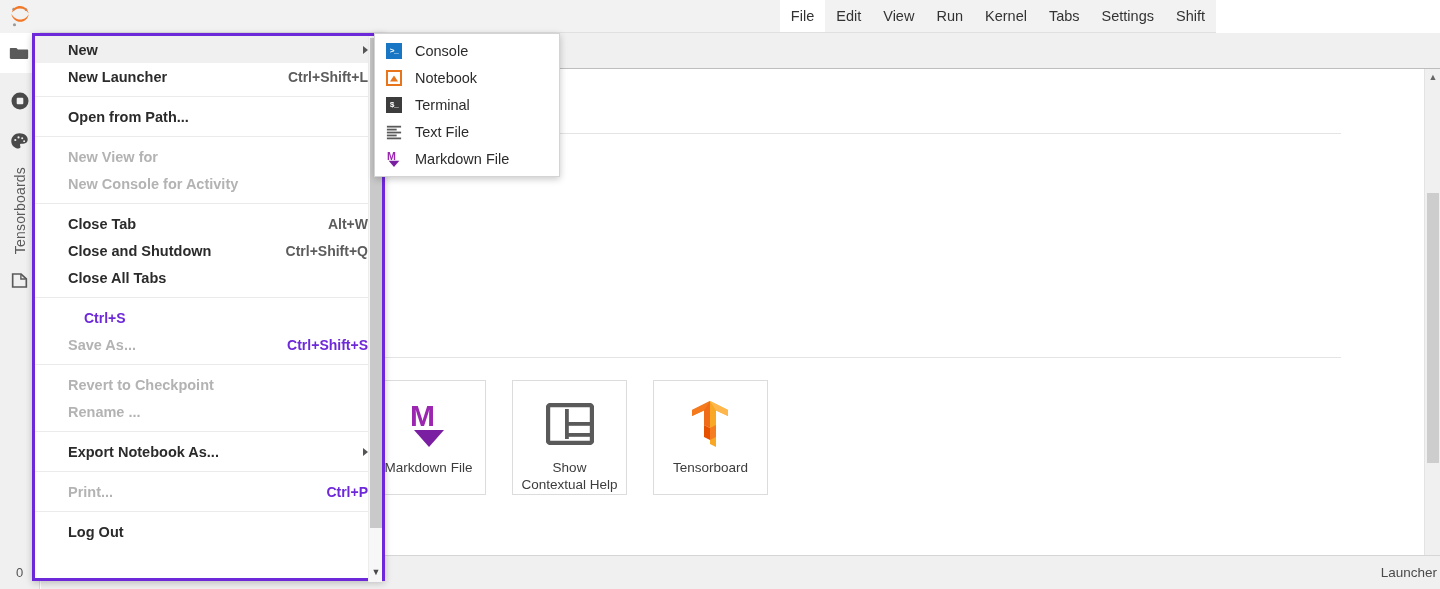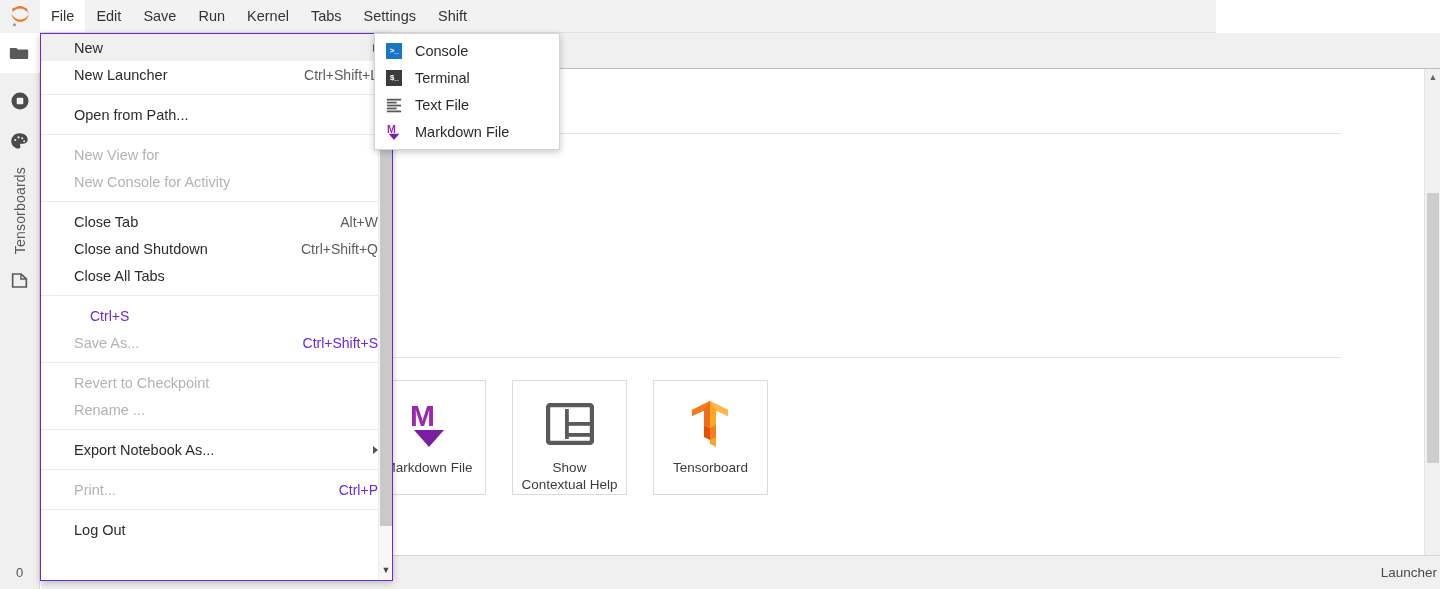--- a/index.html
+++ b/index.html
@@ -12,21 +12,21 @@
     -webkit-font-smoothing: antialiased;
   }
 
   #app { position: relative; width: 1440px; height: 589px; }
 
   
   .menubar {
     position: absolute; left: 0; top: 0; width: 1216px; height: 33px;
     background: #f2f2f2;
     border-bottom: 1px solid #e0e0e0;
-    display: flex; align-items: stretch;
+    display: flex; align-items: stretch; justify-content: space-between;
   }
   .logo-cell {
     width: 40px; height: 33px;
     display: flex; align-items: center; justify-content: center;
     background: #f2f2f2;
   }
   .jup-logo { width: 22px; height: 22px; display:block; }
   .menu-items { display: flex; align-items: stretch; }
   .menu-item {
     padding: 0 11px;
@@ -196,27 +196,28 @@
     width: 1399px; height: 34px;
     background: #f0f0f0;
     border-top: 1px solid #d6d6d6;
     display: flex; align-items: center; justify-content: flex-end;
     padding-right: 14px;
   }
   .statusbar .sb-text { font-size: 13.5px; color: #4a4a4a; }
 
   
   .dropdown {
-    position: absolute; left: 40px; top: 33px;
+    position: absolute; left: 32px; top: 33px;
     width: 353px; height: 548px;
     background: #ffffff;
-    border: 1px solid #6d28d9;
+    border: 3px solid #6d28d9;
     box-shadow: 0 2px 7px rgba(0,0,0,0.22);
     z-index: 40;
     font-size: 14.5px;
+    font-weight: bold;
   }
   .dd-list { position: relative; }
   .dd-item {
     height: 27px;
     display: flex; align-items: center;
     padding: 0 14px 0 33px;
     color: #2b2b2b; cursor: default;
     position: relative;
     white-space: nowrap;
   }
@@ -303,21 +304,21 @@
         <circle cx="5.2" cy="3.6" r="1.6" fill="#9b9b9b"></circle>
         <circle cx="18.6" cy="4.0" r="1.5" fill="#9b9b9b"></circle>
         <circle cx="6.0" cy="20.4" r="1.7" fill="#9b9b9b"></circle>
         <path d="M2.6 8.4c1.9 4.0 6.0 6.3 9.9 6.3s7.4-2.3 9.0-6.0c-.4 4.9-4.5 8.5-9.2 8.5S3.2 13.4 2.6 8.4z" fill="#f37726"></path>
         <path d="M21.5 7.0c-2.0-3.6-5.8-5.6-9.6-5.6-3.6 0-6.9 1.8-8.7 4.6.8-4.4 4.6-7.1 8.9-7.1 4.4 0 8.2 3.4 9.4 8.1z" fill="#f37726" transform="translate(0,1.2)"></path>
       </svg>
     </div>
     <div class="menu-items">
       <div class="menu-item active">File</div>
       <div class="menu-item">Edit</div>
-      <div class="menu-item">Save</div>
+      <div class="menu-item">View</div>
       <div class="menu-item">Run</div>
       <div class="menu-item">Kernel</div>
       <div class="menu-item">Tabs</div>
       <div class="menu-item">Settings</div>
       <div class="menu-item">Shift</div>
     </div>
   </div>
 
   <div class="sidebar">
     <div class="sb-btn selected">
@@ -581,20 +582,28 @@
 
   <div class="submenu">
     <div class="sm-item">
       <span class="sm-icon">
         <span class="ic-console">&gt;_</span>
       </span>
       <span>Console</span>
     </div>
     <div class="sm-item">
       <span class="sm-icon">
+        <span class="ic-notebook">
+            <i></i>
+          </span>
+      </span>
+      <span>Notebook</span>
+    </div>
+    <div class="sm-item">
+      <span class="sm-icon">
         <span class="ic-terminal">$_</span>
       </span>
       <span>Terminal</span>
     </div>
     <div class="sm-item">
       <span class="sm-icon">
         <svg class="ic-textfile" viewBox="0 0 18 18">
           <rect x="1" y="2" width="16" height="2" fill="#5a5a5a"></rect>
           <rect x="1" y="5.3" width="11" height="2" fill="#5a5a5a"></rect>
           <rect x="1" y="8.6" width="16" height="2" fill="#5a5a5a"></rect>

